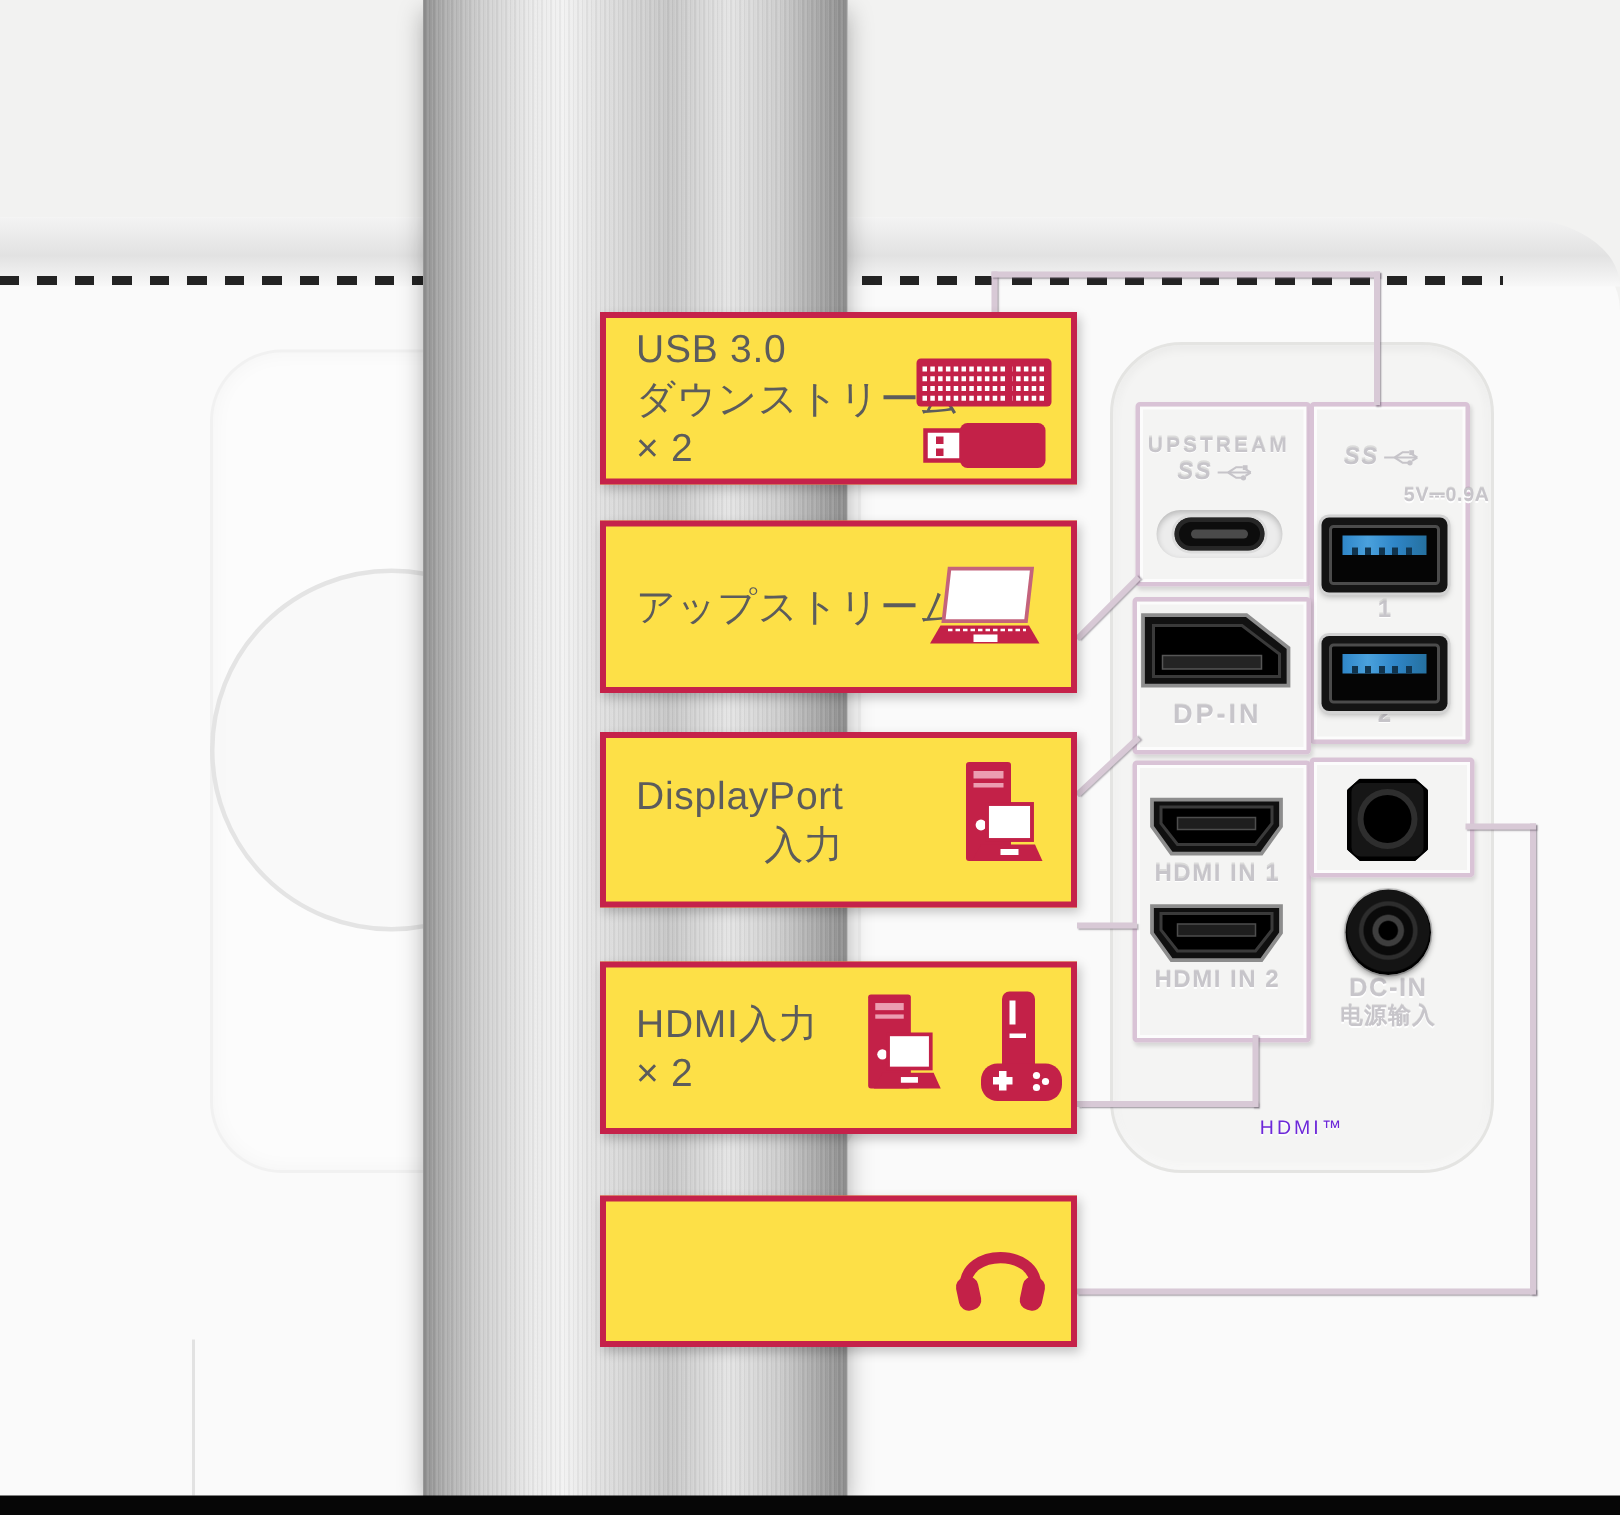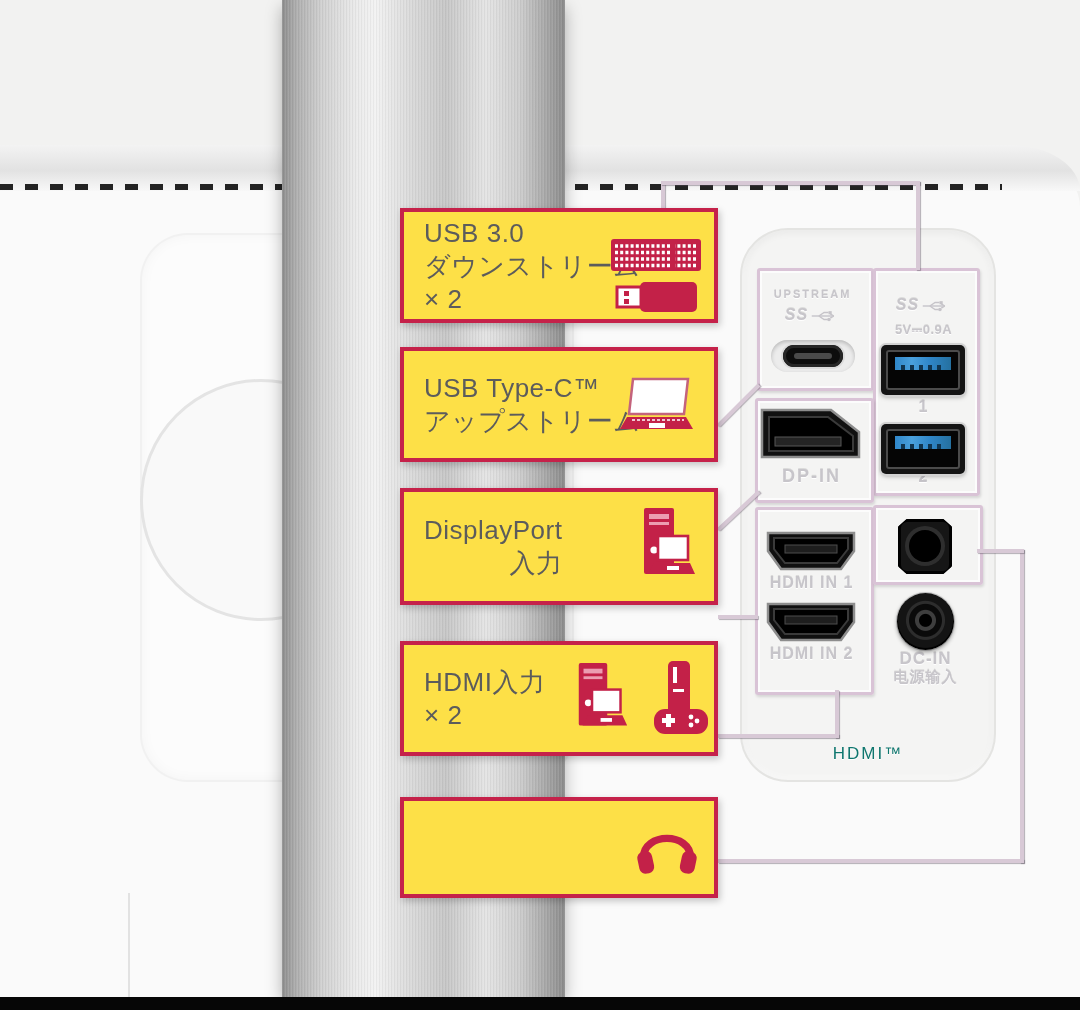--- a/index.html
+++ b/index.html
@@ -30,22 +30,22 @@
       repeating-linear-gradient(90deg,rgba(255,255,255,.08) 0 1px,rgba(0,0,0,.045) 1px 2px,rgba(255,255,255,0) 2px 3px),
       linear-gradient(90deg,#8e8e8e 0%,#aeaeae 5%,#d0d0d0 14%,#eaeaea 26%,#f2f2f2 33%,#d9d9d9 46%,#c7c7c7 58%,#e4e4e4 72%,#cdcdcd 84%,#a4a4a4 94%,#8b8b8b 100%);
     box-shadow:7px 0 16px -7px rgba(0,0,0,.28),-7px 0 16px -7px rgba(0,0,0,.28);}
 
   
   .io-panel{left:740px;top:228px;width:252px;height:550px;border-radius:48px;
     background:#f4f4f3;border:2px solid #e4e4e2;
     box-shadow:inset 0 2px 8px rgba(0,0,0,.06), inset 0 -2px 6px rgba(255,255,255,.8);z-index:3;}
   .emb{color:#c7c5ca;font-weight:bold;letter-spacing:1px;
     text-shadow:0 1px 0 rgba(255,255,255,.95),0 -1px 0 rgba(0,0,0,.10);}
-  .panel-emboss{left:808px;top:744px;width:120px;font-size:17px;letter-spacing:2px;
-    color:#0f766e;z-index:4;text-shadow:0 1px 0 #fff;}
+  .panel-emboss{left:808px;top:744px;width:120px;font-size:13px;letter-spacing:2px;
+    color:#6d28d9;z-index:4;text-shadow:0 1px 0 #fff;}
 
   
   .pgroup{border:3px solid #d9c3d6;border-radius:3px;z-index:4;
     box-shadow:inset 0 0 0 2px #fcfcfc,1px 2px 3px rgba(0,0,0,.13);}
   .g-usbc{left:757px;top:268px;width:111px;height:117px;}
   .g-usbdown{left:873px;top:268px;width:101px;height:222px;}
   .g-dp{left:755px;top:398px;width:113px;height:99px;}
   .g-hdmi{left:755px;top:507px;width:113px;height:182px;}
   .g-hp{left:873px;top:505px;width:104px;height:74px;}
 
@@ -72,24 +72,24 @@
     border-radius:9px;
     clip-path:polygon(16% 0,84% 0,100% 14%,100% 86%,84% 100%,16% 100%,0 86%,0 14%);
     box-shadow:inset 0 0 0 3px #000;}
   .opt-jack::before{content:"";position:absolute;left:11px;top:11px;width:32px;height:32px;
     border-radius:50%;background:#000;box-shadow:0 0 0 4px #2e2e2e;}
   .dc-jack{left:897px;top:593px;width:57px;height:57px;border-radius:50%;z-index:5;
     background:radial-gradient(circle at 50% 48%,#000 0 6px,#3e3e3e 7px 10px,#0a0a0a 11px 16px,#2d2d2d 17px 19px,#141414 20px 27px,#000 28px);
     box-shadow:0 2px 4px rgba(0,0,0,.4),0 0 0 1px #cacaca;}
 
   
-  .e-upstream{left:757px;top:288px;width:111px;font-size:11px;letter-spacing:2px;z-index:5;}
+  .e-upstream{left:757px;top:288px;width:111px;font-size:14px;letter-spacing:2px;z-index:5;}
   .e-ss1{left:757px;top:306px;width:111px;font-size:16px;font-style:italic;z-index:5;}
   .e-ss2{left:873px;top:296px;width:101px;font-size:16px;font-style:italic;z-index:5;}
-  .e-pwr{left:873px;top:322px;width:101px;font-size:13px;letter-spacing:0.5px;z-index:5;}
+  .e-pwr{left:914px;top:322px;width:101px;font-size:13px;letter-spacing:0.5px;z-index:5;}
   .e-n1{left:873px;top:398px;width:101px;font-size:16px;z-index:5;}
   .e-n2{left:873px;top:468px;width:101px;font-size:16px;z-index:5;}
   .e-dpin{left:755px;top:466px;width:113px;font-size:18px;letter-spacing:2px;z-index:5;}
   .e-hdmi1{left:751px;top:574px;width:121px;font-size:16px;letter-spacing:1px;z-index:5;}
   .e-hdmi2{left:751px;top:645px;width:121px;font-size:16px;letter-spacing:1px;z-index:5;}
   .e-dcin{left:873px;top:649px;width:105px;font-size:17px;letter-spacing:1px;z-index:5;}
   .e-dccn{left:873px;top:668px;width:105px;font-size:15px;letter-spacing:1px;z-index:5;}
   .ss-tri{vertical-align:middle;margin-left:2px;}
 
   
@@ -225,21 +225,20 @@
     <svg class="cicon" style="right:14px;top:66px;" width="86" height="38" viewBox="0 0 86 38">
       <rect x="3" y="9" width="24" height="20" fill="#fff" stroke="#c32148" stroke-width="3"></rect>
       <rect x="10" y="13" width="5" height="5" fill="#c32148"></rect>
       <rect x="10" y="21" width="5" height="5" fill="#c32148"></rect>
       <rect x="26" y="4" width="57" height="30" rx="5" fill="#c32148"></rect>
     </svg>
   </div>
 
   <div class="abs callout" style="left:400px;top:347px;width:310px;height:107px;">
     <div class="ctext">
-      <span class="cl">USB Type-C™</span>
       <span class="cl">アップストリーム</span>
     </div>
     <svg class="cicon" style="right:12px;top:26px;" width="84" height="60" viewBox="0 0 84 60">
       <polygon points="15,2 70,2 66,37 11,37" fill="#fff" stroke="#c4637c" stroke-width="2.5"></polygon>
       <polygon points="9,40 68,40 75,52 2,52" fill="#c32148"></polygon>
       <line x1="14" y1="43" x2="66" y2="43" stroke="#fff" stroke-width="1.6" stroke-dasharray="3 2"></line>
       <rect x="31" y="46" width="16" height="5" fill="#fff"></rect>
     </svg>
   </div>
 

